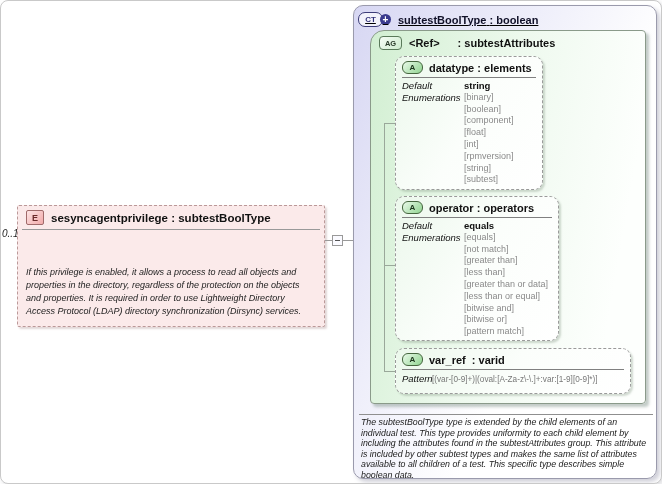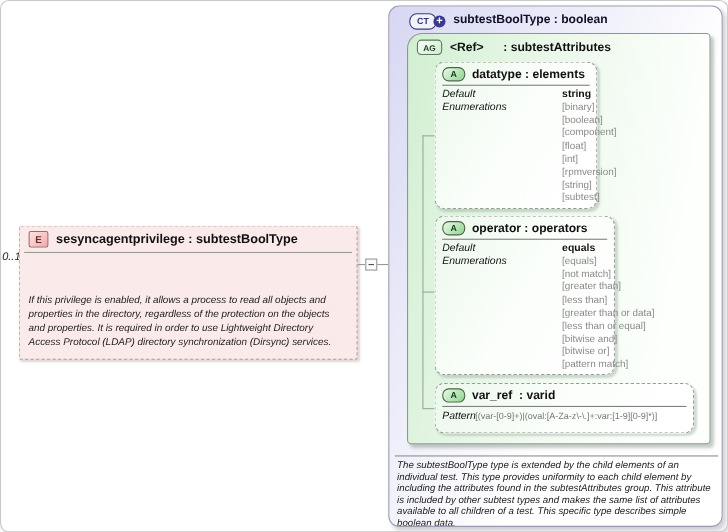--- a/index.html
+++ b/index.html
@@ -25,21 +25,21 @@
   .conn-line{position:absolute;height:1px;background:#999;}
   .conn-handle{position:absolute;left:331px;top:234px;width:11px;height:11px;box-sizing:border-box;
                border:1px solid #999;background:#fafaff;display:flex;align-items:center;justify-content:center;}
   .conn-handle .minus{width:5px;height:1px;background:#555;}
 
   
   .ct-box{position:absolute;left:352px;top:4px;width:304px;height:474px;box-sizing:border-box;
           border:1px solid #9a9aac;border-radius:10px;overflow:hidden;
           background:linear-gradient(115deg,#d7d7f3 0%,#ebebf9 30%,#ffffff 62%);
           box-shadow:3px 3px 4px rgba(150,150,170,.45);}
-  .ct-header{position:absolute;left:18px;top:6px;display:flex;align-items:flex-start;gap:7px;}
+  .ct-header{position:absolute;left:4px;top:6px;display:flex;align-items:center;gap:7px;text-decoration:underline;}
   .icon-ct{display:flex;align-items:center;}
   .icon-ct .ct-rect{width:23px;height:13px;border:1px solid #3c3c78;border-radius:7px;background:#f2f2fb;
                     font-size:8px;font-weight:bold;color:#33337a;display:flex;align-items:center;justify-content:center;}
   .icon-ct .ct-plus{width:11px;height:11px;border-radius:50%;background:#3a3a8e;color:#fff;margin-left:-3px;
                     font-size:10px;font-weight:bold;line-height:11px;text-align:center;}
   .ct-title{font-size:11px;font-weight:bold;color:#101028;white-space:nowrap;}
 
   .ag-box{position:absolute;left:16px;top:24px;width:276px;height:374px;box-sizing:border-box;
           border:1px solid #8a9a8a;border-radius:14px 4px 4px 4px;
           background:linear-gradient(100deg,#d2efd2 0%,#eef9ee 45%,#fdfffd 85%);
@@ -56,21 +56,21 @@
 
   .attr-box{position:absolute;box-sizing:border-box;border:1px dashed #9a9a9a;border-radius:9px;
             background:linear-gradient(120deg,#ecf8ec 0%,#fbfefb 50%,#ffffff 100%);
             box-shadow:2px 2px 2px rgba(130,150,130,.35);}
   .attr-header{display:flex;align-items:center;gap:6px;padding:4px 6px 2px 6px;}
   .icon-a{width:19px;height:11px;border:1px solid #46663f;border-radius:6px;
           background:linear-gradient(135deg,#eafaea,#90d490);
           font-size:8px;font-weight:bold;color:#1c351c;display:flex;align-items:center;justify-content:center;}
   .attr-title{font-size:11px;font-weight:bold;color:#111;white-space:nowrap;}
   .attr-divider{height:1px;background:#808080;margin:1px 6px 0 6px;}
-  .facets{display:flex;padding:2px 6px 2px 6px;gap:47px;}
+  .facets{display:flex;padding:2px 6px 2px 6px;}
   .facet-labels{width:62px;flex:none;font-size:9.5px;font-style:italic;color:#111;line-height:11.8px;}
   .facet-values{font-size:9.5px;line-height:11.8px;white-space:nowrap;}
   .facet-values .default{font-weight:bold;color:#111;}
   .facet-values .enum-item, .facet-values div{color:#8a8a8a;font-size:9px;}
   .facet-values .default{font-size:9.5px;}
   .pattern-row{display:flex;padding:3px 4px 2px 6px;align-items:baseline;}
   .pattern-label{width:30px;flex:none;font-size:9.5px;font-style:italic;color:#111;}
   .pattern-value{font-size:8.2px;color:#777;white-space:nowrap;}
 
   .ct-divider{position:absolute;left:5px;top:408px;width:294px;height:1px;background:#8f8f8f;}

